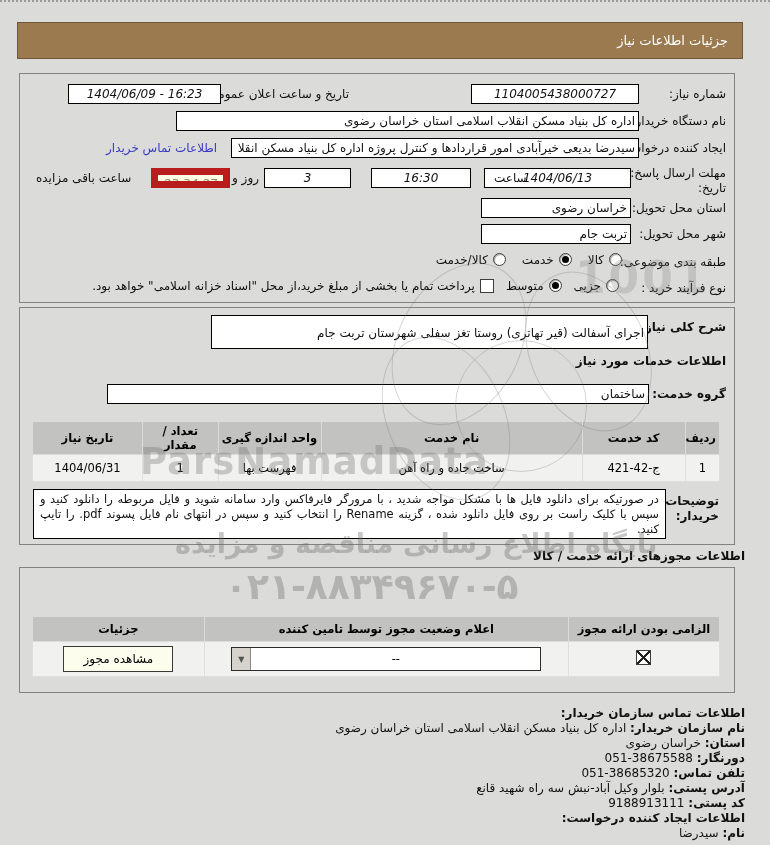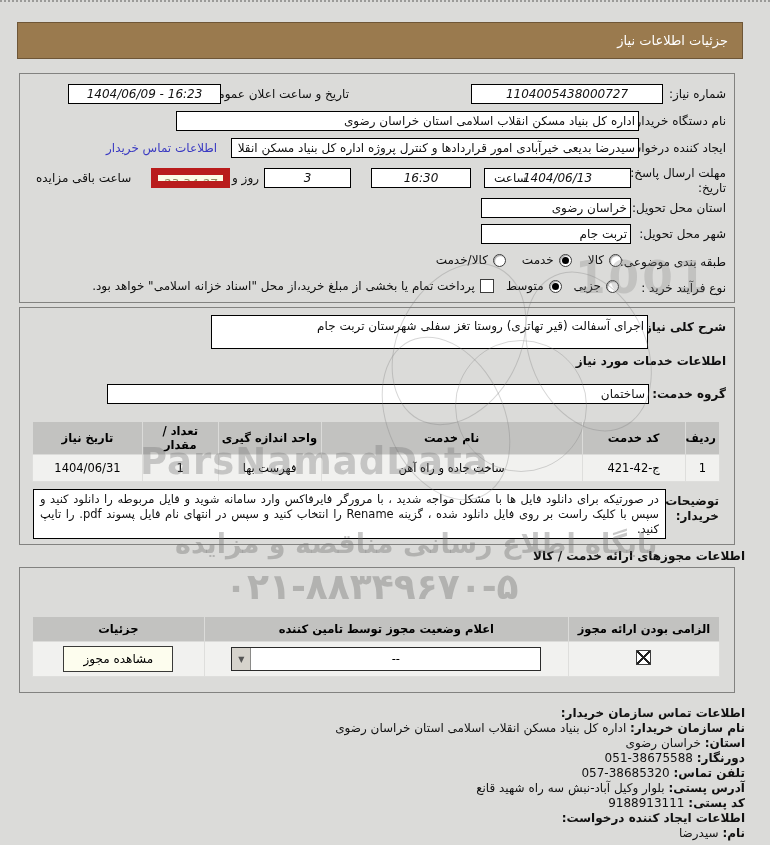--- a/index.html
+++ b/index.html
@@ -28,21 +28,21 @@
     box-sizing:border-box; height:20px; line-height:18px; font-size:12px;
     overflow:hidden; white-space:nowrap;
   }
   .input.center{text-align:center;font-style:italic;}
   .input.rval{text-align:right; padding:0 3px;}
   .input.ltr{direction:ltr;}
   .countdown{background:#FBFBE6; border:7px solid #b91c1c; color:#8F8F62;}
   .link{color:#3A3AC2; cursor:pointer;}
   
   .opts{position:absolute; display:flex; align-items:center; gap:16px;}
-  .opt{display:inline-flex; align-items:center; gap:5px;}
+  .opt{display:inline-flex; gap:5px;}
   .radio{display:inline-block; width:11px; height:11px; border:1px solid #3c3c3c; border-radius:50%;
          background:#fff; position:relative; box-shadow:inset 1px 1px 1px rgba(0,0,0,.35);}
   .radio.checked::after{content:""; position:absolute; inset:2px; background:#000; border-radius:50%;}
   .checkbox{display:inline-block; width:12px; height:12px; border:1px solid #3c3c3c; background:#fff;}
   .checkbox.checked{
     background-image:
       linear-gradient(45deg,transparent 43%,#222 43%,#222 57%,transparent 57%),
       linear-gradient(135deg,transparent 43%,#222 43%,#222 57%,transparent 57%);
   }
   .checkbox.big{width:13px; height:13px;}
@@ -103,21 +103,21 @@
 
   <div class="content">
 
     <div class="titlebar">
       <span>جزئیات اطلاعات نیاز</span>
     </div>
 
     <div class="gbox box1">
 
       <div class="lbl" style="right:8px;top:13px;">شماره نیاز:</div>
-      <div class="input center" style="left:451px;top:10px;width:192px;">1104005438000727</div>
+      <div class="input center" style="left:451px;top:10px;width:168px;">1104005438000727</div>
       <div class="lbl" style="right:385px;top:13px;">تاریخ و ساعت اعلان عمومی:</div>
       <div class="input center ltr" style="left:48px;top:10px;width:153px;">1404/06/09 - 16:23</div>
 
       <div class="lbl" style="right:8px;top:40px;">نام دستگاه خریدار:</div>
       <div class="input rval" style="left:156px;top:37px;width:463px;">اداره کل بنیاد مسکن انقلاب اسلامی استان خراسان رضوی</div>
 
       <div class="lbl" style="right:8px;top:67px;">ایجاد کننده درخواست:</div>
       <div class="input rval" style="left:211px;top:64px;width:408px;">سیدرضا بدیعی خیرآبادی امور قراردادها و کنترل پروژه اداره کل بنیاد مسکن انقلا</div>
       <div class="lbl link" style="left:86px;top:67px;">اطلاعات تماس خریدار</div>
 
@@ -165,21 +165,21 @@
         </span>
         <span class="opt">
           <span class="checkbox"></span>
           <span>پرداخت تمام یا بخشی از مبلغ خرید،از محل "اسناد خزانه اسلامی" خواهد بود.</span>
         </span>
       </div>
     </div>
 
     <div class="gbox box2">
       <div class="lbl b" style="right:8px;top:12px;">شرح کلی نیاز:</div>
-      <div class="input rval" style="left:191px;top:7px;width:437px;height:34px;line-height:16px;padding-top:2px;">اجرای آسفالت (قیر تهاتری) روستا تغز سفلی شهرستان تربت جام</div>
+      <div class="input rval" style="left:191px;top:7px;width:437px;height:34px;line-height:16px;padding-top:9px;">اجرای آسفالت (قیر تهاتری) روستا تغز سفلی شهرستان تربت جام</div>
 
       <div class="lbl b" style="right:8px;top:46px;">اطلاعات خدمات مورد نیاز</div>
 
       <div class="lbl b" style="right:8px;top:79px;">گروه خدمت:</div>
       <div class="input rval" style="left:87px;top:76px;width:542px;">ساختمان</div>
 
       <table class="grid svc-table">
         <colgroup>
           <col style="width:5%">
             <col style="width:15%">
@@ -248,20 +248,20 @@
           </tr>
         </tbody>
       </table>
     </div>
 
     <div class="contact">
       <div class="h">اطلاعات تماس سازمان خریدار:</div>
       <div><b>نام سازمان خریدار:</b> <span>اداره کل بنیاد مسکن انقلاب اسلامی استان خراسان رضوی</span></div>
       <div><b>استان:</b> <span>خراسان رضوی</span></div>
       <div><b>دورنگار:</b> <span>38675588-051</span></div>
-      <div><b>تلفن تماس:</b> <span>38685320-057</span></div>
+      <div><b>تلفن تماس:</b> <span>38685320-051</span></div>
       <div><b>آدرس پستی:</b> <span>بلوار وکیل آباد-نبش سه راه شهید قانع</span></div>
       <div><b>کد پستی:</b> <span>9188913111</span></div>
       <div class="h">اطلاعات ایجاد کننده درخواست:</div>
       <div><b>نام:</b> <span>سیدرضا</span></div>
     </div>
   </div>
 </div>
 
 </body></html>

